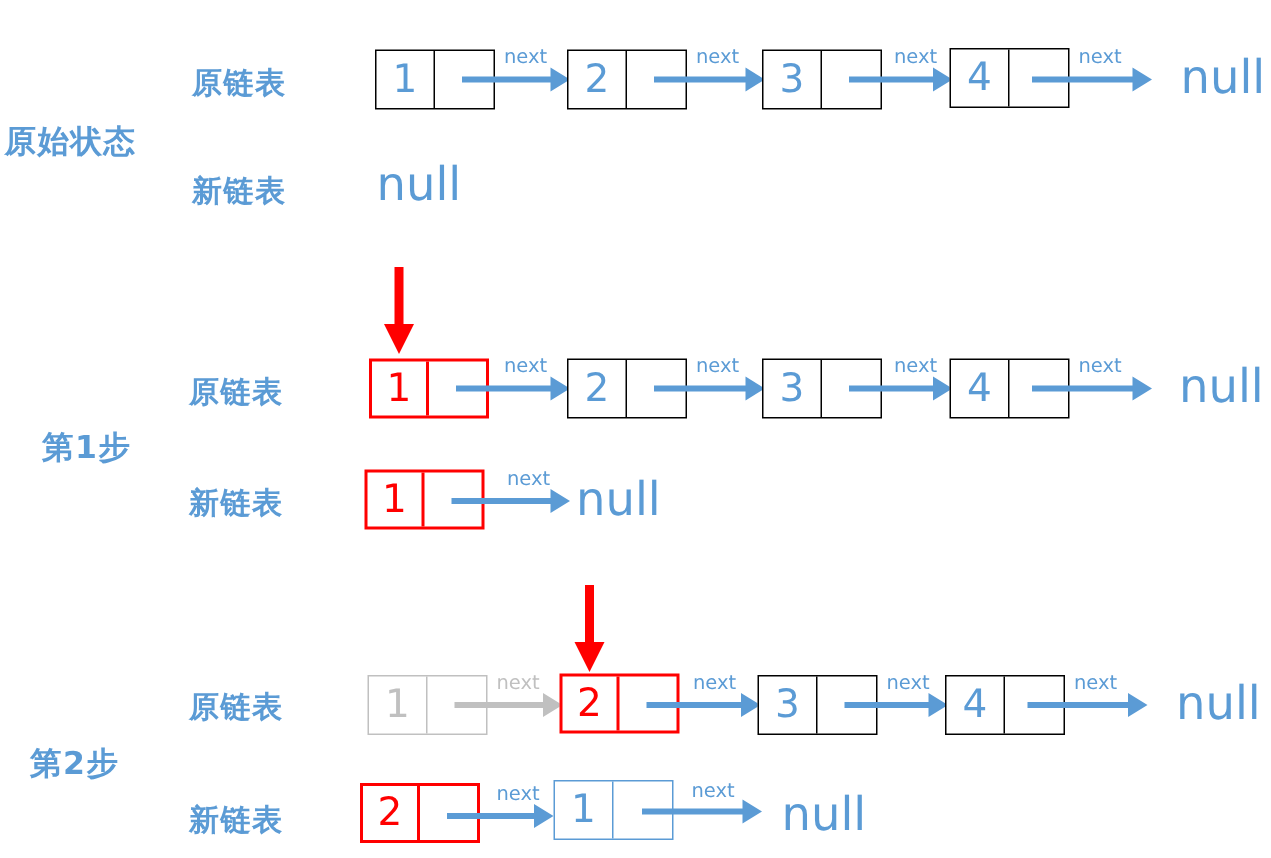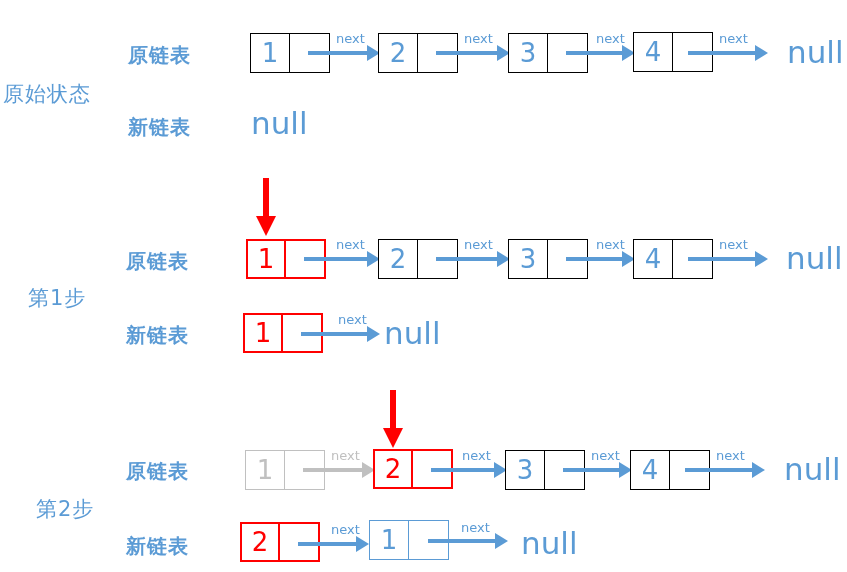--- a/index.html
+++ b/index.html
@@ -6,21 +6,21 @@
   html,body { background:#ffffff; }
   .canvas {
     position:relative; width:847px; height:572px; background:#ffffff;
     overflow:hidden; font-family:"DejaVu Sans","Liberation Sans",sans-serif;
   }
   .rowlabel {
     position:absolute; font-size:20px; font-weight:600; color:#5B9BD5;
     white-space:nowrap; letter-spacing:1px;
   }
   .steplabel {
-    position:absolute; font-size:21px; font-weight:400; color:#5B9BD5;
+    position:absolute; font-size:21px; font-weight:700; color:#5B9BD5;
     white-space:nowrap; letter-spacing:1px;
   }
   .node { position:absolute; width:80px; height:40px; display:flex; background:#fff; }
   .node .cell {
     width:50%; height:100%; display:flex; align-items:center;
     justify-content:center; font-size:26px; line-height:1;
   }
   .node.black { border:1.4px solid #000000; color:#5B9BD5; }
   .node.black .value { border-right:1.4px solid #000000; }
   .node.red   { border:2px solid #FF0000; color:#FF0000; }
@@ -158,21 +158,21 @@
     <div class="shaft"></div>
       <div class="head"></div>
   </div>
   <div class="next" style="left:338px;top:313px">next</div>
   <div class="nulltext" style="left:384px;top:318px">null</div>
 
   <div class="varrow" style="left:380px;top:390px">
     <div class="shaft"></div>
       <div class="head"></div>
   </div>
-  <div class="steplabel" style="left:36px;top:495px">第2步</div>
+  <div class="steplabel" style="left:20px;top:495px">第2步</div>
   <div class="rowlabel" style="left:126px;top:458px">原链表</div>
 
   <div class="node gray" style="left:245px;top:450px">
     <div class="cell value">1</div>
     <div class="cell pointer"></div>
   </div>
   <div class="harrow gray" style="left:303px;top:462px;width:72px">
     <div class="shaft"></div>
       <div class="head"></div>
   </div>

